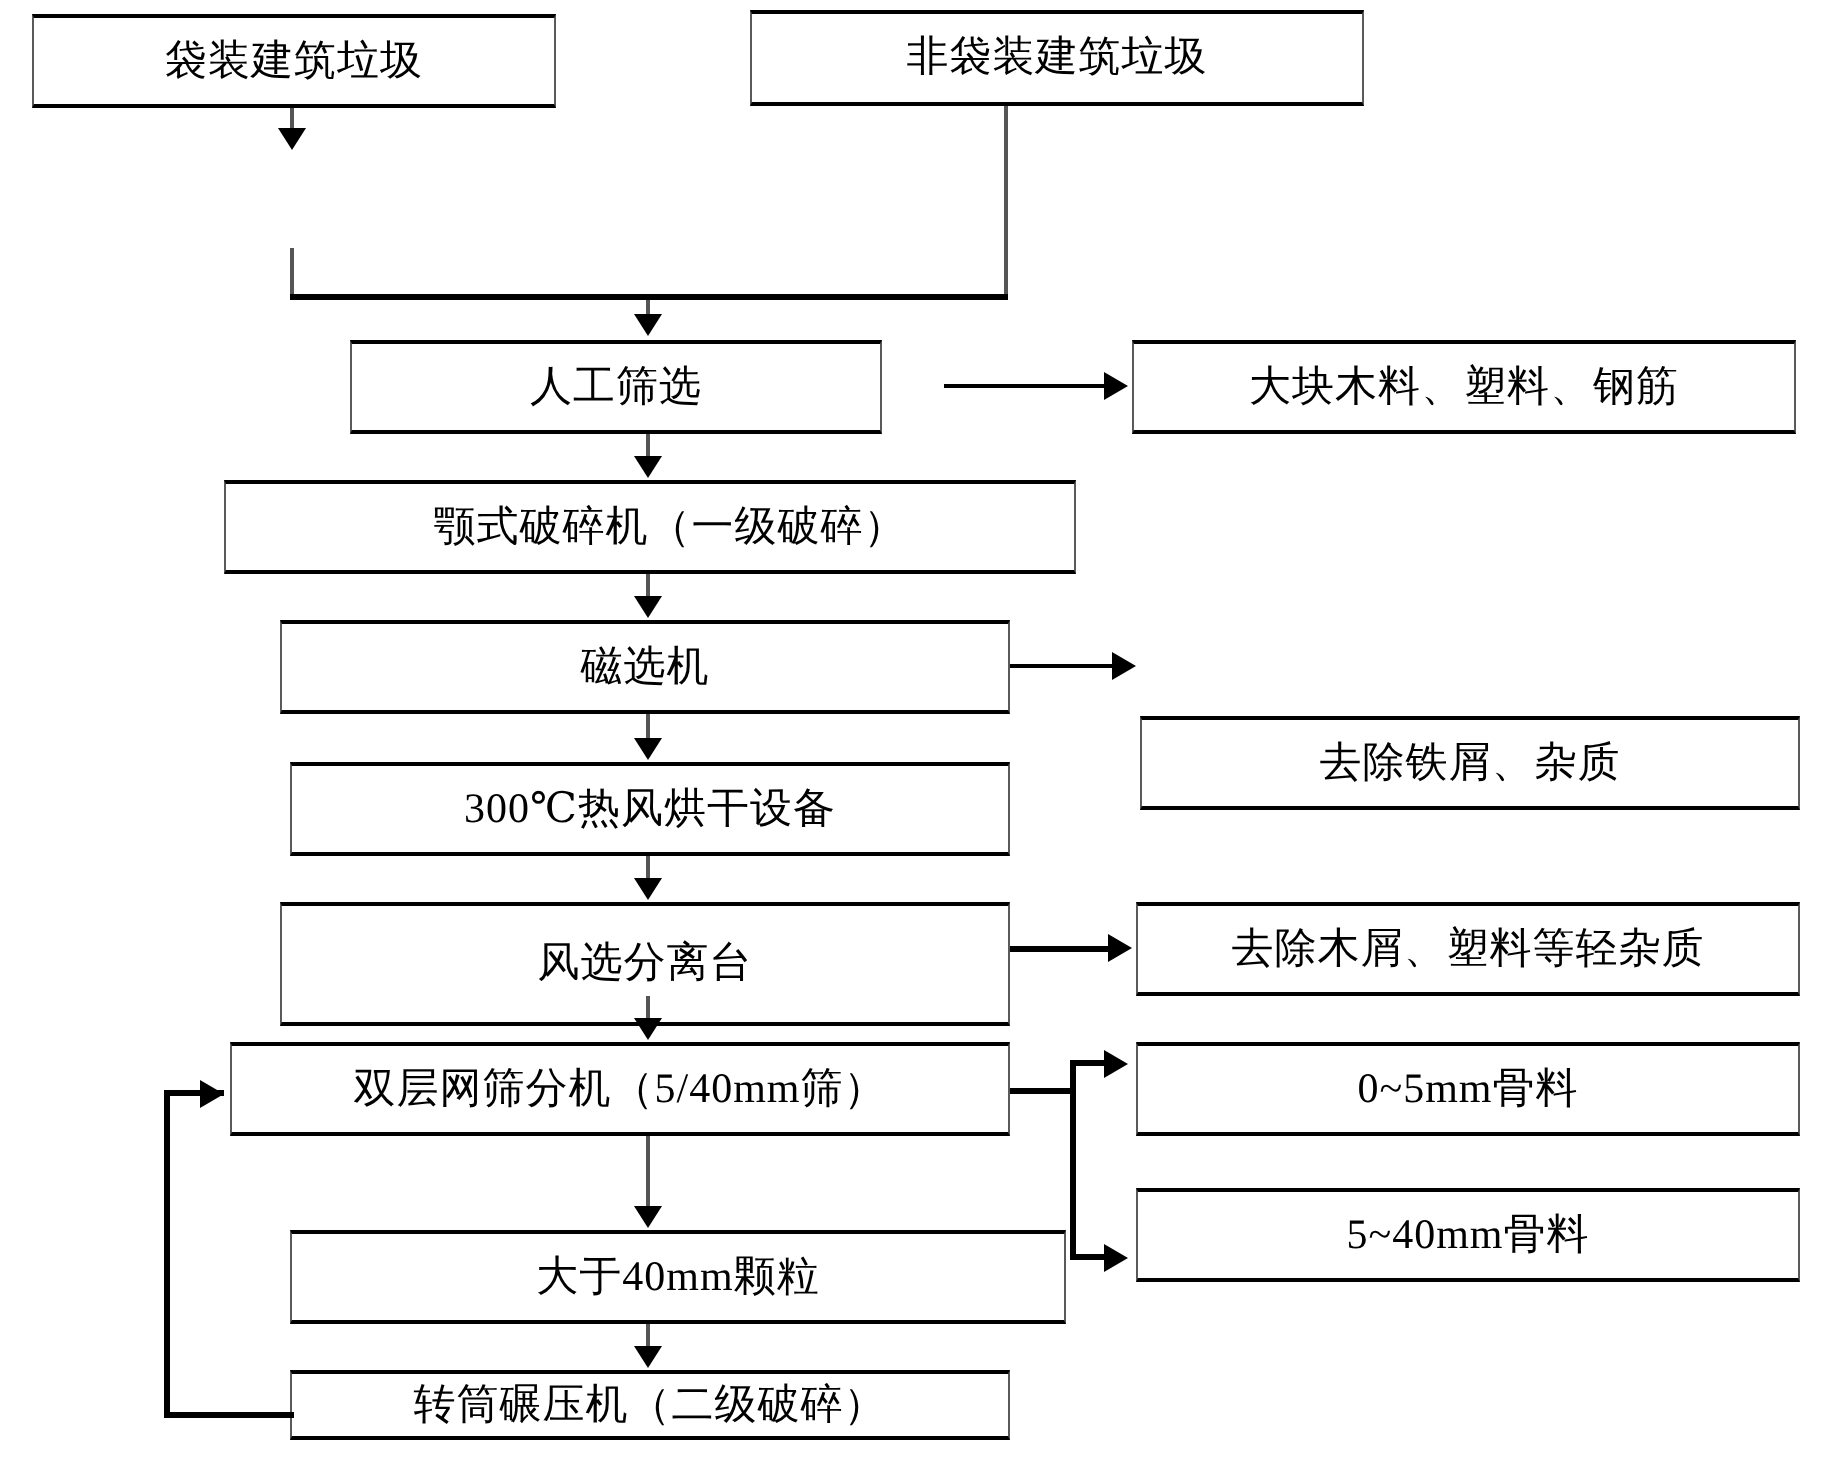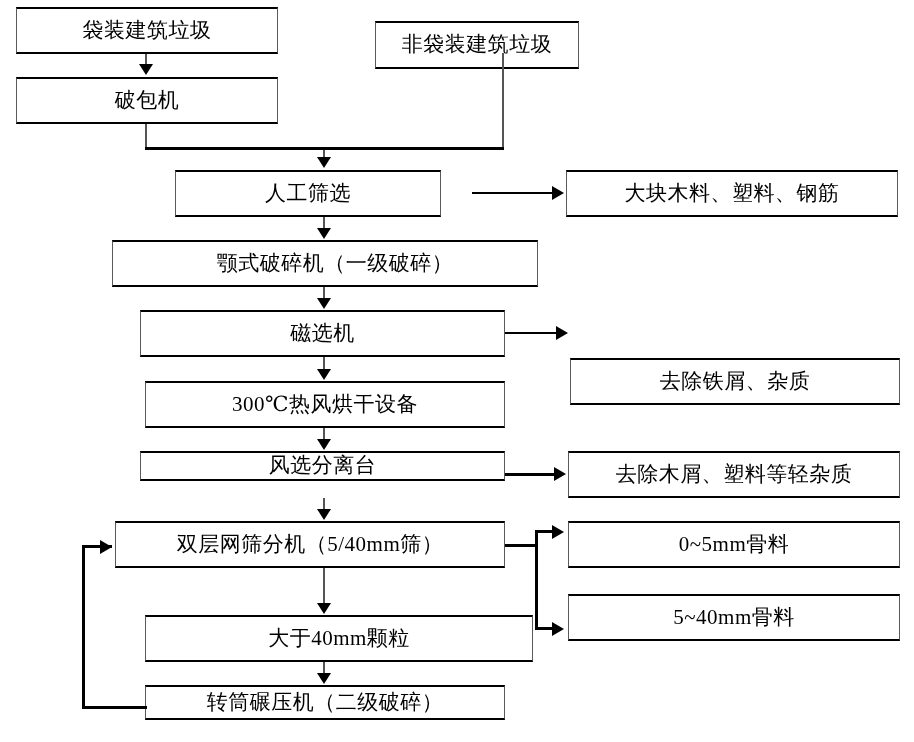--- a/index.html
+++ b/index.html
@@ -58,37 +58,36 @@
     border-left: 12px solid #000000;
   }
 </style>
 </head>
 <body>
 
 <div id="flowchart">
 
   <div class="node" style="left:16px; top:7px; width:262px; height:47px;">袋装建筑垃圾</div>
 
-  <div class="node" style="left:375px; top:5px; width:204px; height:48px;margin-top:16px;">非袋装建筑垃圾</div>
+  <div class="node" style="left:375px; top:5px; width:307px; height:48px;">非袋装建筑垃圾</div>
 
-  <div class="node" style="left:16px; top:77px; width:262px; height:47px;">破包机</div>
 
   <div class="node" style="left:175px; top:170px; width:266px; height:47px;">人工筛选</div>
 
   <div class="node" style="left:566px; top:170px; width:332px; height:47px;">大块木料、塑料、钢筋</div>
 
   <div class="node" style="left:112px; top:240px; width:426px; height:47px;padding-left:20px;">颚式破碎机（一级破碎）</div>
 
   <div class="node" style="left:140px; top:310px; width:365px; height:47px;">磁选机</div>
 
   <div class="node" style="left:570px; top:310px; width:330px; height:47px;margin-top:48px;">去除铁屑、杂质</div>
 
   <div class="node" style="left:145px; top:381px; width:360px; height:47px;">300℃热风烘干设备</div>
 
-  <div class="node" style="left:140px; top:451px; width:365px; height:30px;">风选分离台</div>
+  <div class="node" style="left:140px; top:451px; width:365px; height:62px;">风选分离台</div>
 
   <div class="node" style="left:568px; top:451px; width:332px; height:47px;">去除木屑、塑料等轻杂质</div>
 
   <div class="node" style="left:115px; top:521px; width:390px; height:47px;">双层网筛分机（5/40mm筛）</div>
 
   <div class="node" style="left:568px; top:521px; width:332px; height:47px;">0~5mm骨料</div>
 
   <div class="node" style="left:568px; top:594px; width:332px; height:47px;text-align:center;">5~40mm骨料</div>
 
   <div class="node" style="left:145px; top:615px; width:388px; height:47px;">大于40mm颗粒</div>

